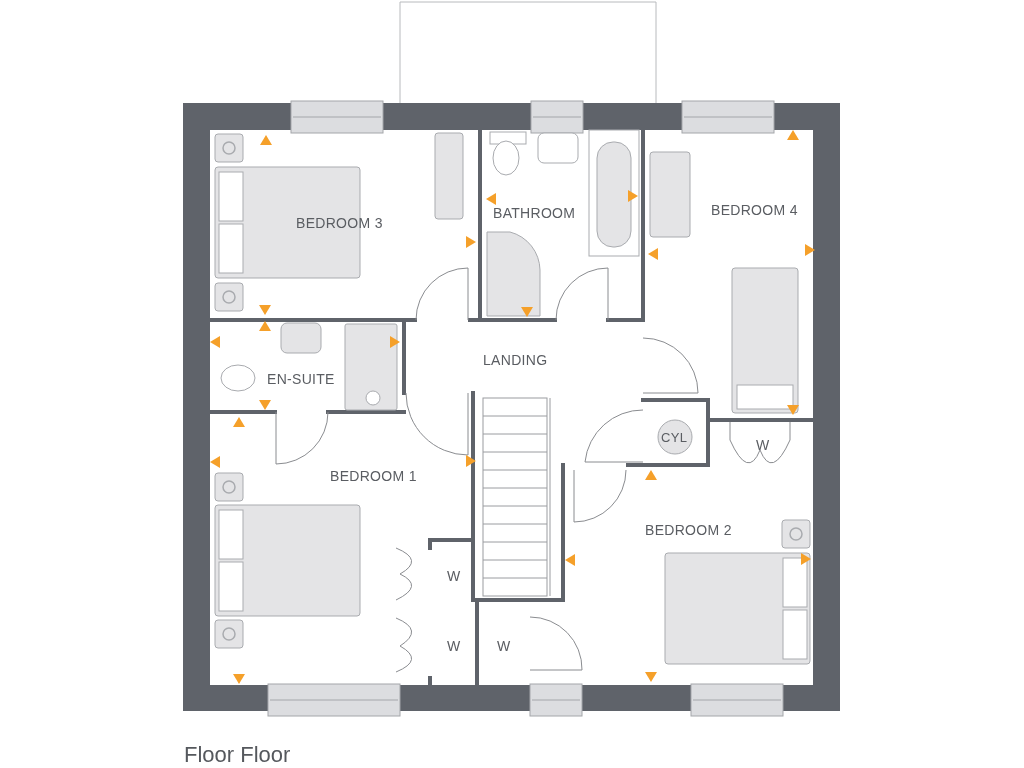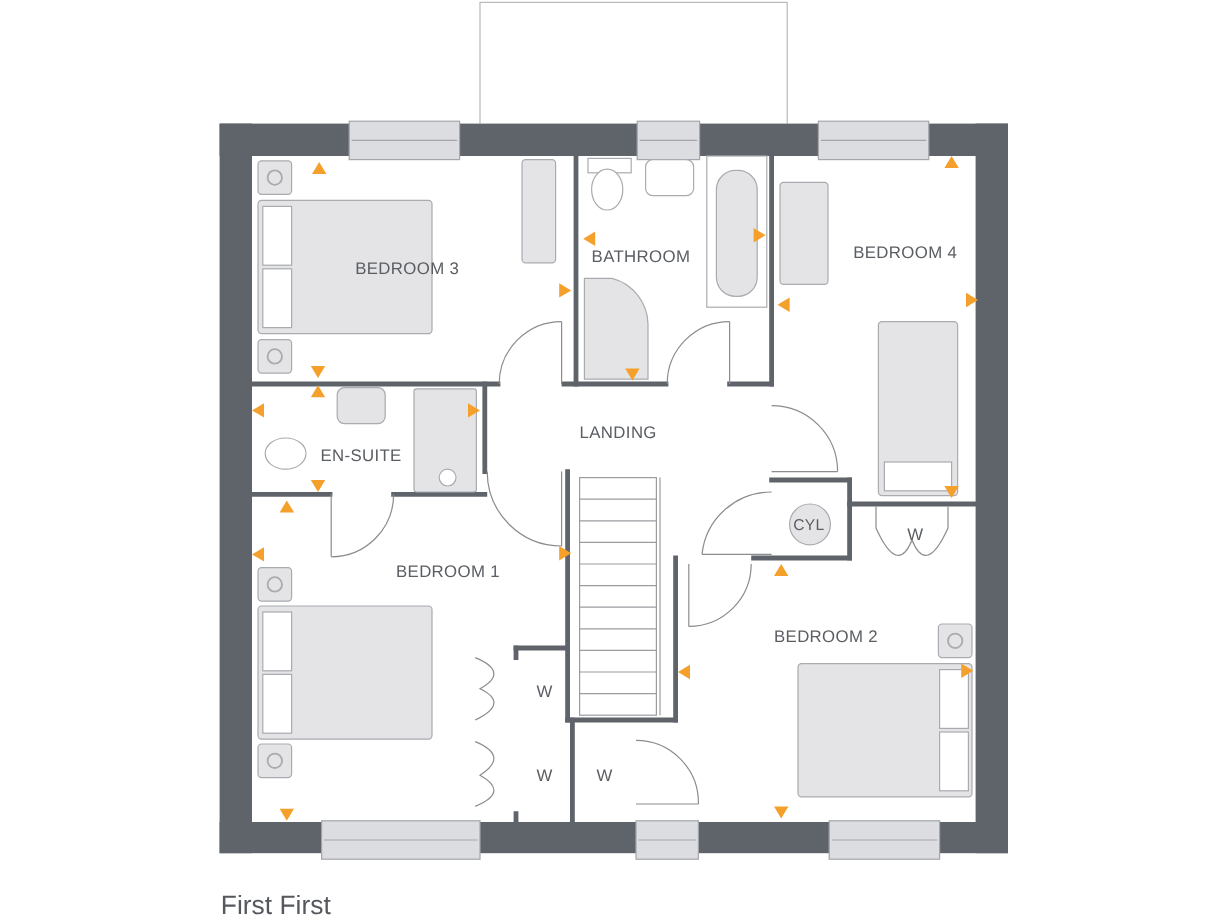--- a/index.html
+++ b/index.html
@@ -177,13 +177,13 @@
   <text class="lbl" x="483" y="365">LANDING</text>
   <text class="lbl" x="330" y="481">BEDROOM 1</text>
   <text class="lbl" x="645" y="535">BEDROOM 2</text>
   <text class="lbl" x="661" y="442" style="font-size:13px">CYL</text>
   <text class="lbl" x="447" y="581">W</text>
   <text class="lbl" x="447" y="651">W</text>
   <text class="lbl" x="497" y="651">W</text>
   <text class="lbl" x="756" y="450">W</text>
 </svg>
 
-<div class="caption">First First</div>
+<div class="caption">Floor Floor</div>
 
 </body></html>

